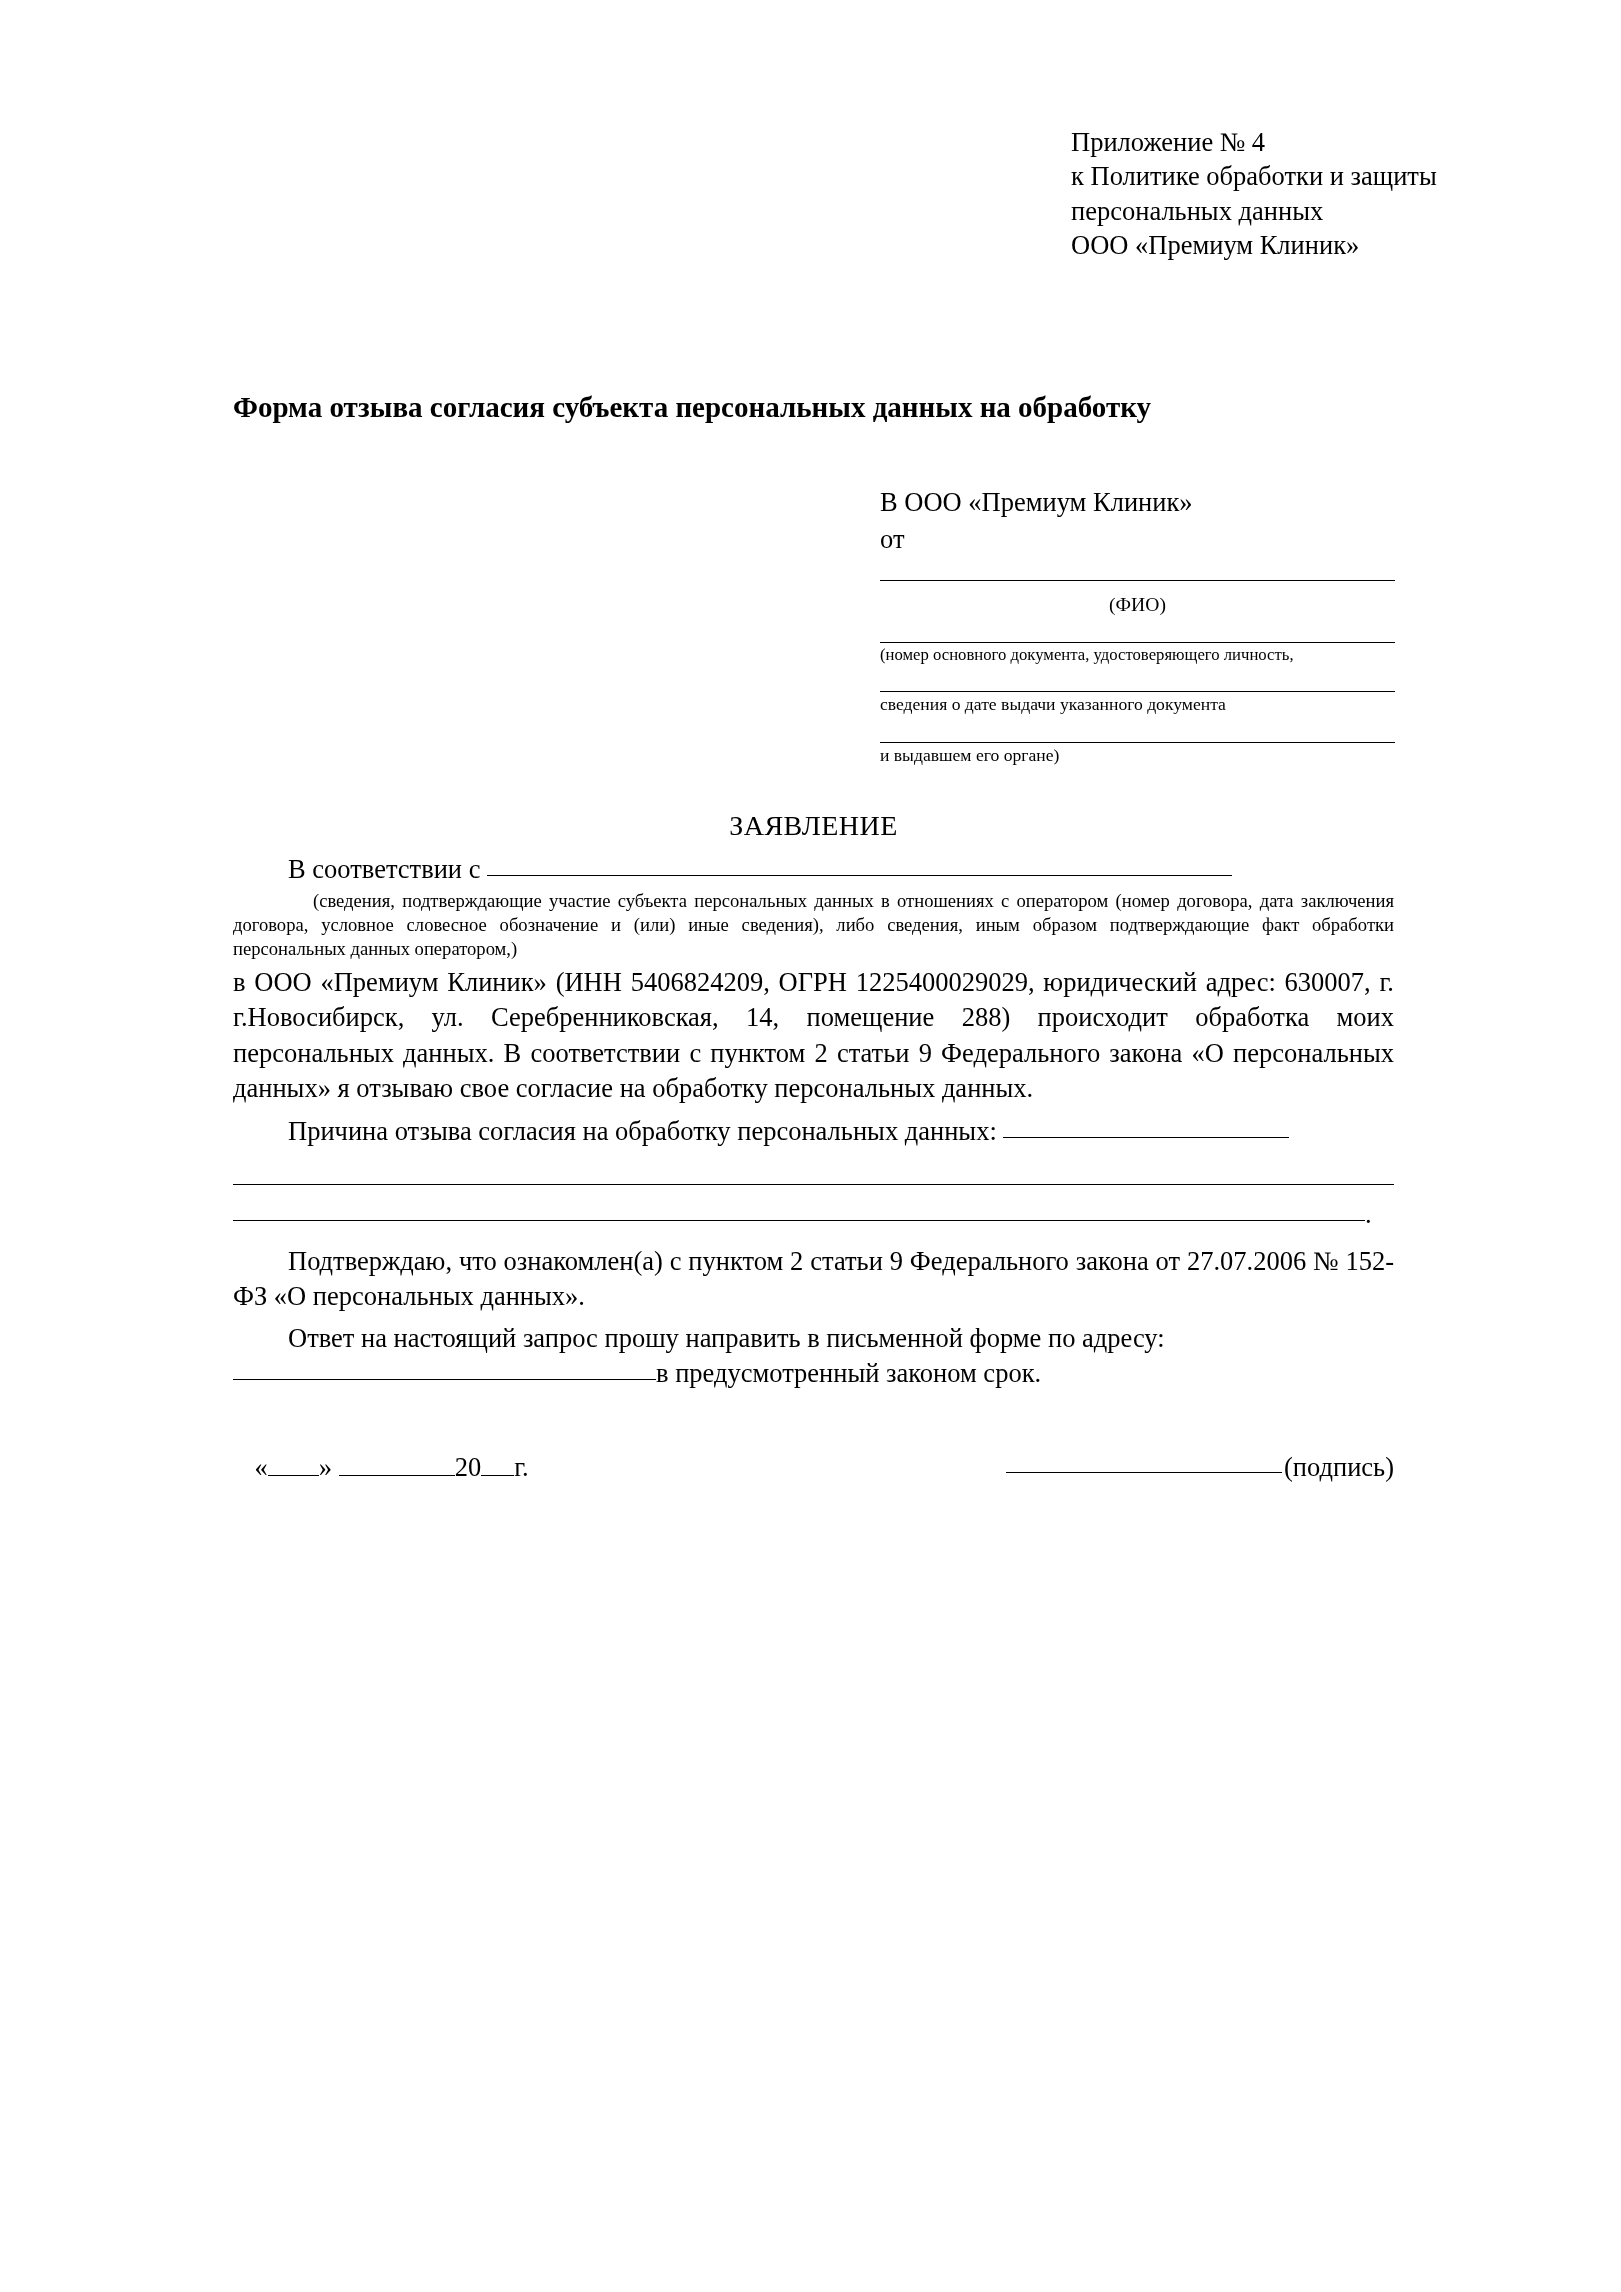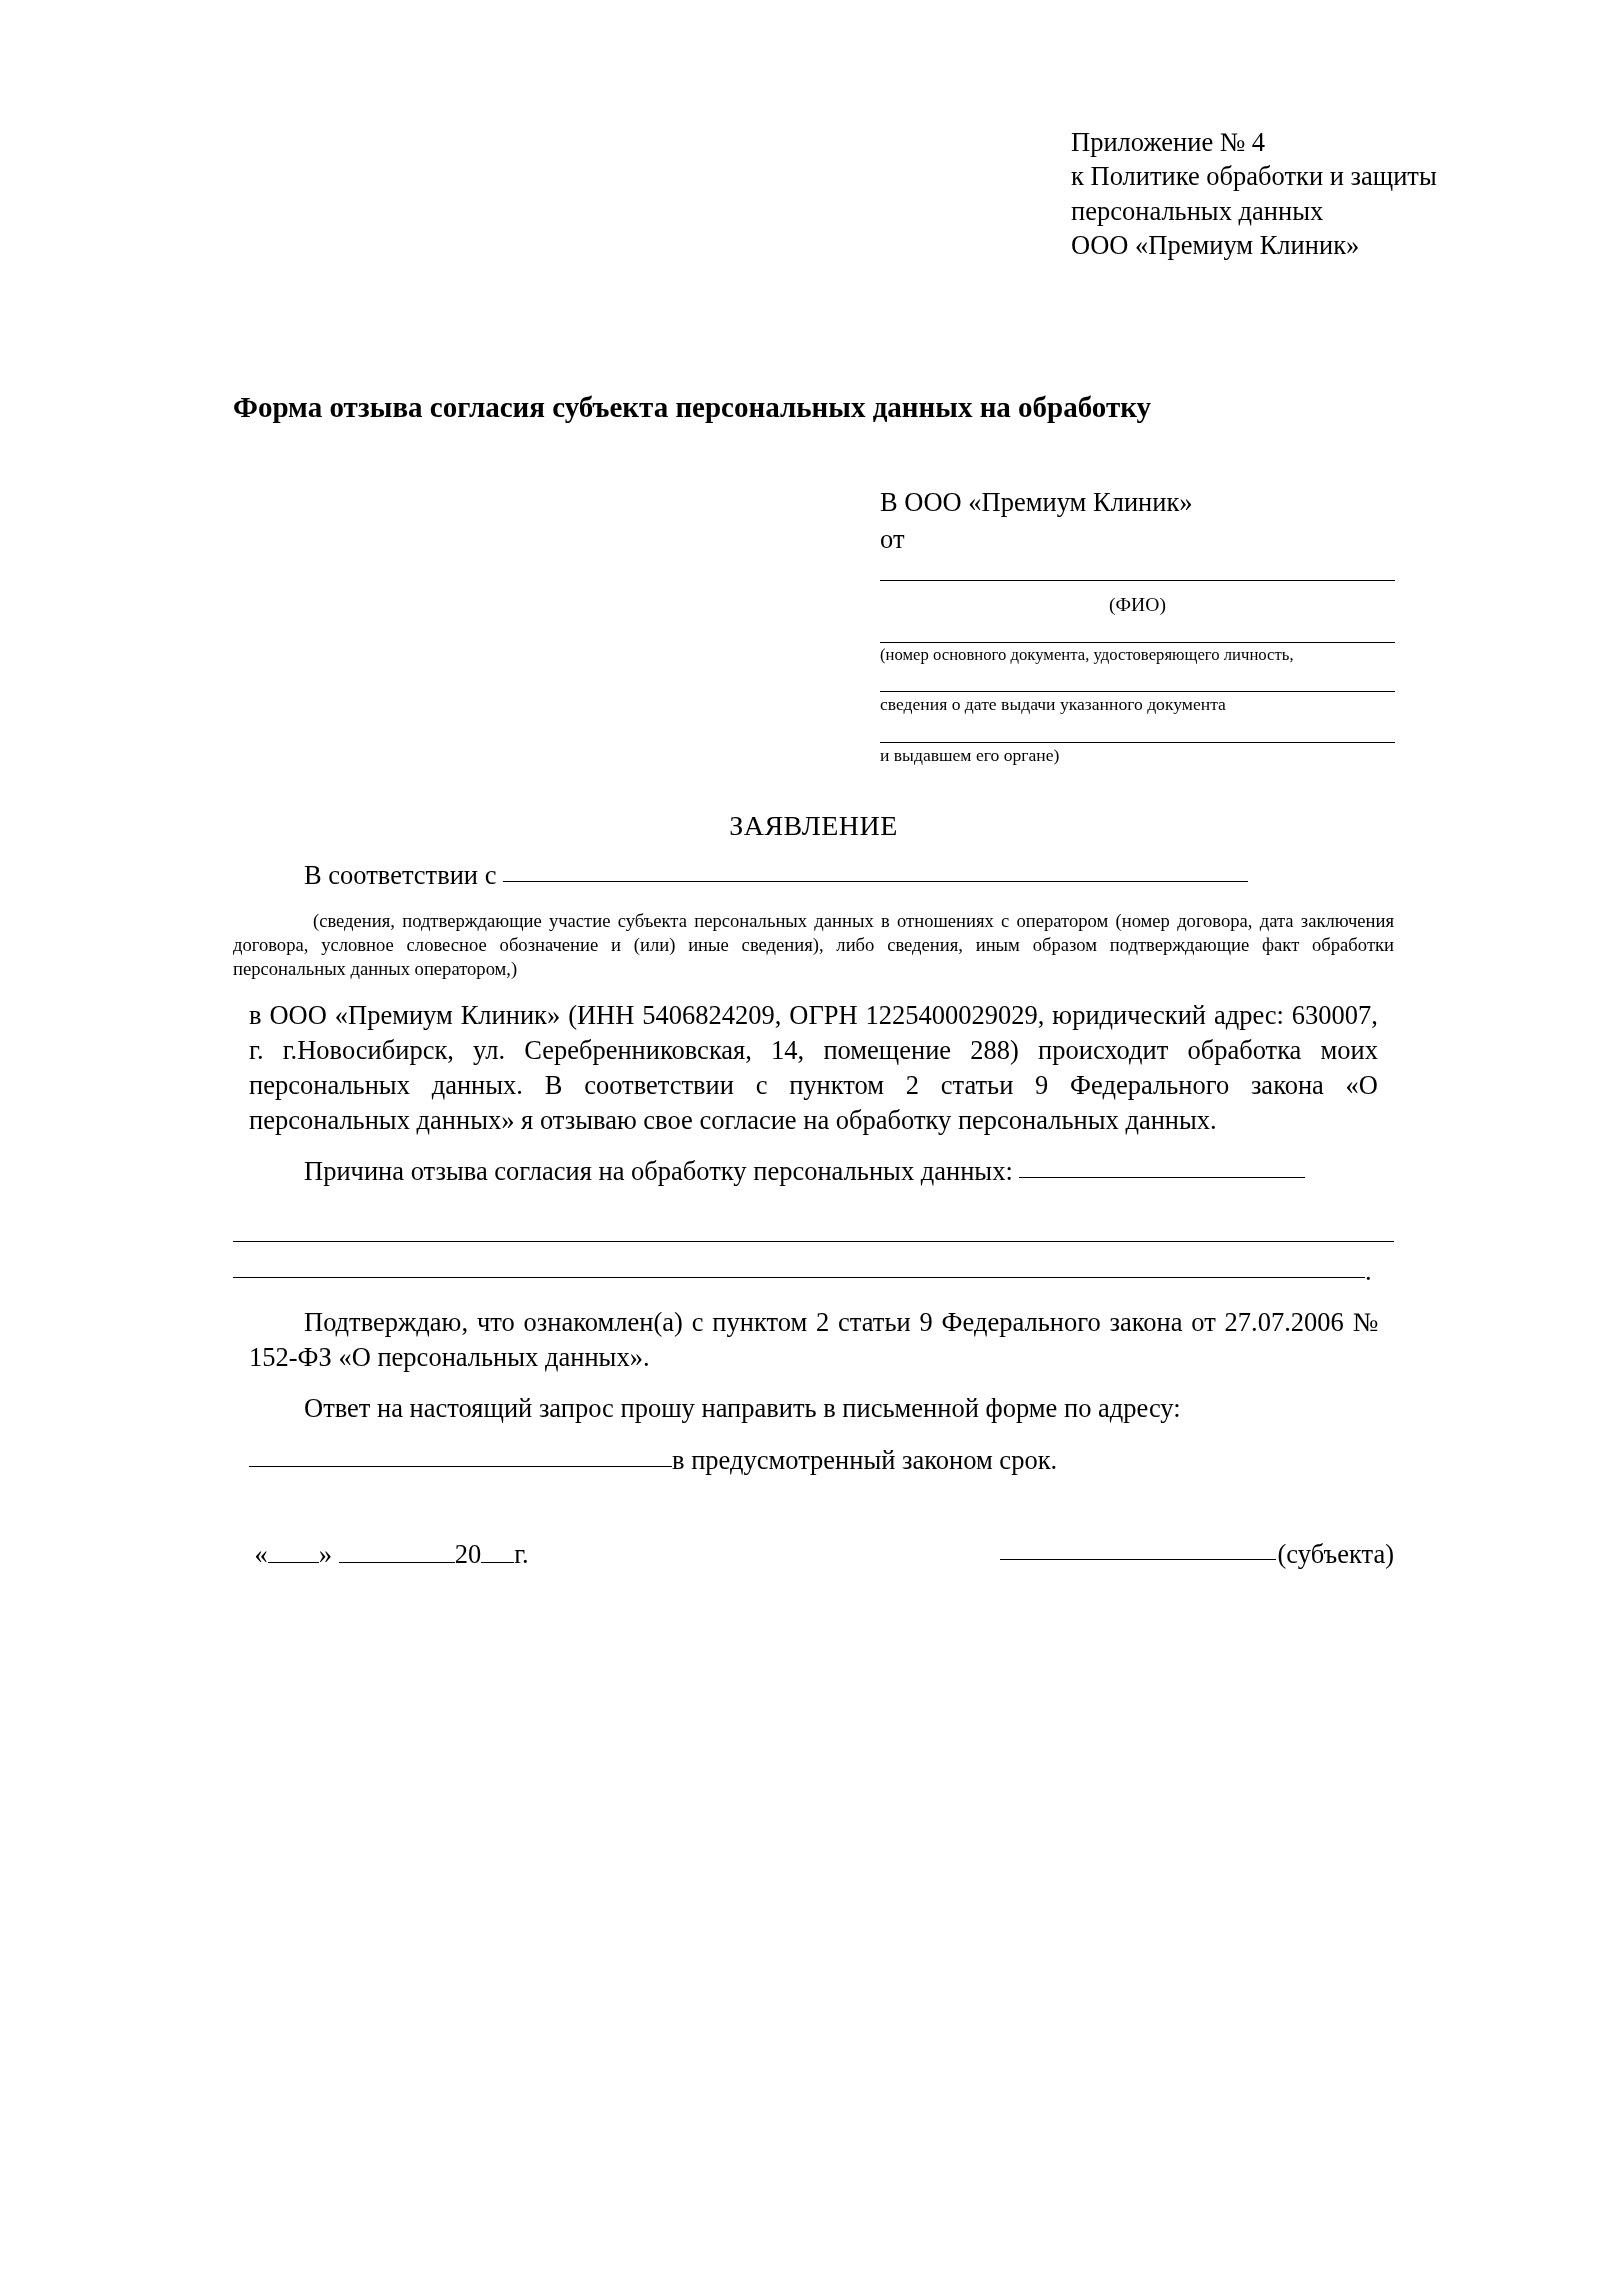--- a/index.html
+++ b/index.html
@@ -88,21 +88,21 @@
   }
 
   
   .body-text {
     font-size: 26.5px;
     line-height: 1.33;
     text-align: justify;
     margin-top: 9.8px;
   }
   .body-text p {
-    margin: 16px;
+    margin: 0;
   }
   .indent { text-indent: 55px; }
 
   .inline-rule {
     display: inline-block;
     border-bottom: 1.6px solid #000;
     vertical-align: 2px;
   }
 
   .fineprint {
@@ -210,19 +210,19 @@
         <span class="inline-rule" style="width:423px;"></span><span>в предусмотренный законом срок.</span>
       </p>
     </div>
 
     <div class="sign-row">
       <div class="sign-left">
         <span>«</span><span class="u" style="width:51px;"></span><span>»</span>
         <span class="u" style="width:116px;"></span><span>20</span><span class="u" style="width:33px;"></span><span>г.</span>
       </div>
       <div class="sign-right">
-        <span class="sign-rule"></span><span>(субъекта)</span>
+        <span class="sign-rule"></span><span>(подпись)</span>
       </div>
     </div>
 
   </div>
 </div>
 
 
 </body></html>

